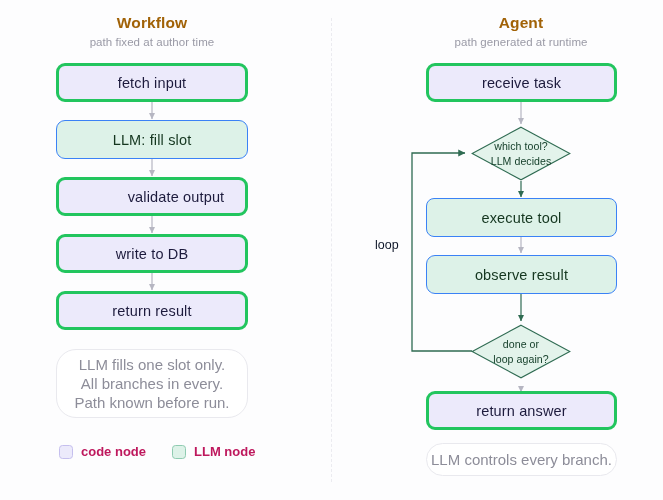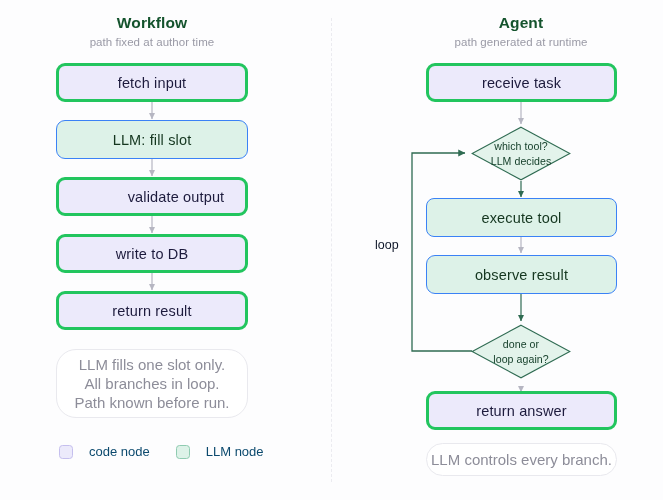--- a/index.html
+++ b/index.html
@@ -25,21 +25,21 @@
     height: 464px;
     border-left: 1px dashed #ebebf0;
   }
 
   
   .col-title {
     position: absolute;
     text-align: center;
     font-size: 15.5px;
     font-weight: bold;
-    color: #14532d;
+    color: #a16207;
     letter-spacing: .1px;
   }
   .col-sub {
     position: absolute;
     text-align: center;
     font-size: 11.5px;
     color: #9a9aa6;
     letter-spacing: .05px;
   }
 
@@ -85,23 +85,24 @@
   
   .legend {
     position: absolute;
     display: flex;
     align-items: center;
     gap: 26px;
   }
   .legend-item {
     display: flex;
     align-items: center;
-    gap: 16px;
+    gap: 8px;
     font-size: 13px;
-    color: #0c4a6e;
+    color: #be185d;
+    font-weight: bold;
   }
   .swatch {
     width: 14px;
     height: 14px;
     border-radius: 3.5px;
     box-sizing: border-box;
   }
   .swatch.code { background: #eceafb; border: 1px solid #c5bfee; }
   .swatch.llm  { background: #ddf2e8; border: 1px solid #8fcbb1; }
 
@@ -199,21 +200,21 @@
   <div class="node code" style="left:56px; top:234px; width:192px; height:39px;">
     <span>write to DB</span>
   </div>
 
   <div class="node code" style="left:56px; top:291px; width:192px; height:39px;">
     <span>return result</span>
   </div>
 
   <div class="note" style="left:56px; top:349px; width:192px; height:69px;">
     <span>LLM fills one slot only.</span>
-    <span>All branches in loop.</span>
+    <span>All branches in every.</span>
     <span>Path known before run.</span>
   </div>
 
   <div class="legend" style="left:59px; top:444px;">
     <div class="legend-item">
       <span class="swatch code"></span>
       <span>code node</span>
     </div>
     <div class="legend-item">
       <span class="swatch llm"></span>

